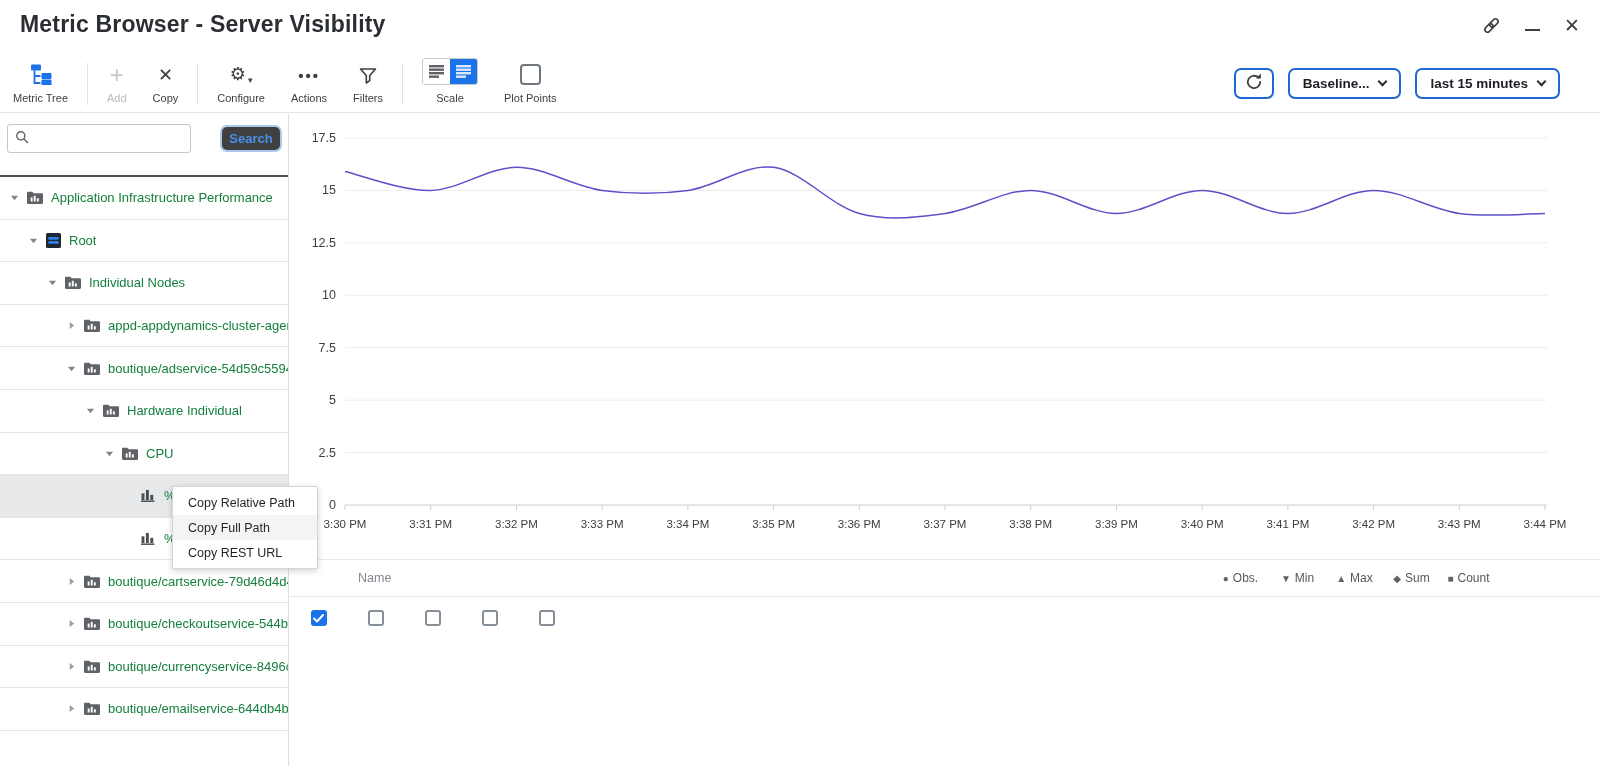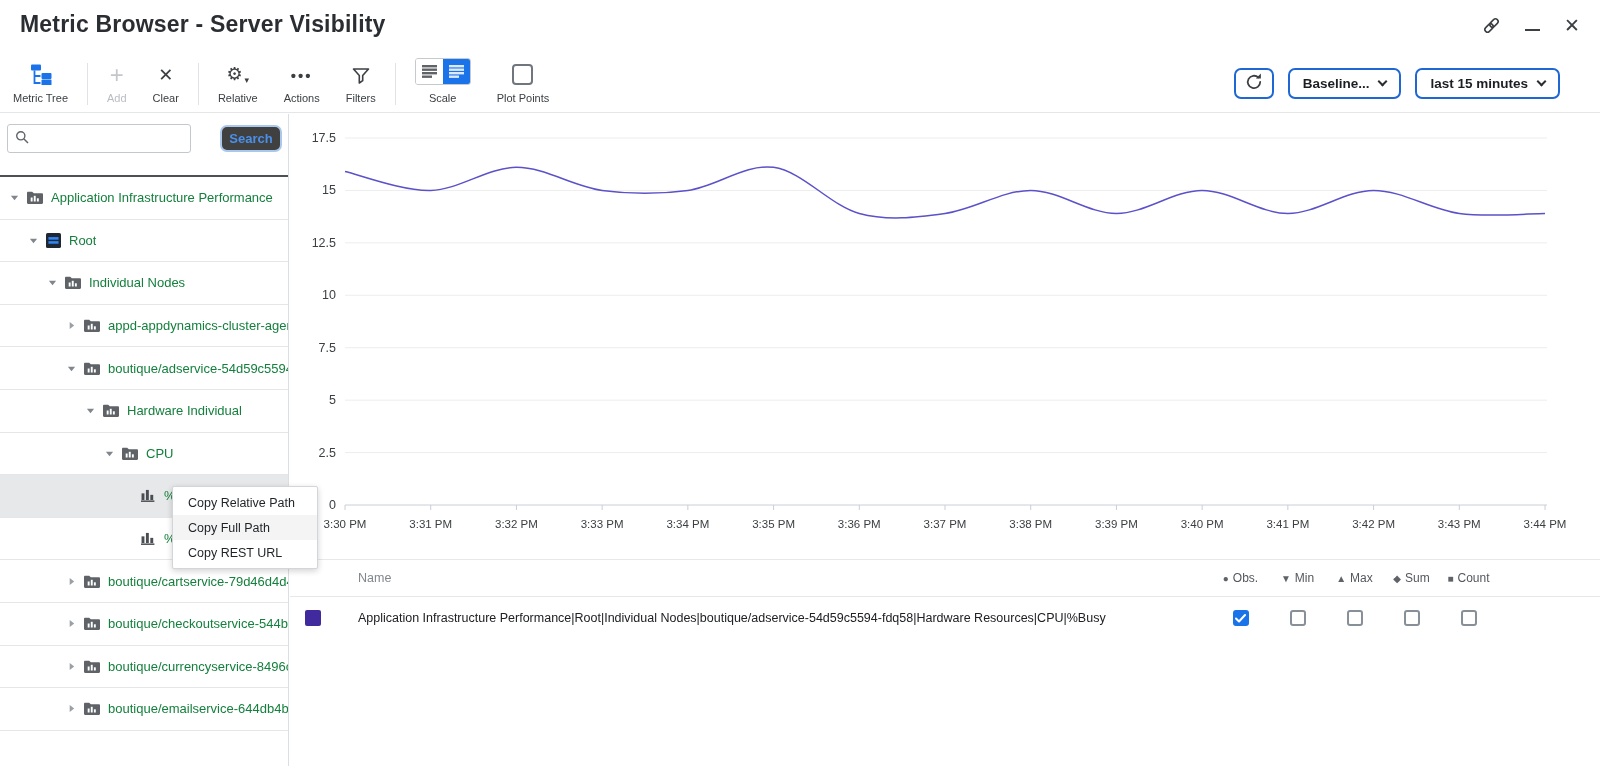--- a/index.html
+++ b/index.html
@@ -108,29 +108,29 @@
     </span>
     <span class="tb-label">Metric Tree</span>
   </div>
   <div class="tb-sep"></div>
   <div class="tb-btn disabled">
     <span class="tb-icon plus-glyph">+</span>
     <span class="tb-label">Add</span>
   </div>
   <div class="tb-btn">
     <span class="tb-icon x-glyph">✕</span>
-    <span class="tb-label">Clear</span>
+    <span class="tb-label">Copy</span>
   </div>
   <div class="tb-sep"></div>
   <div class="tb-btn">
     <span class="tb-icon">
         <span class="gear-glyph">⚙</span>
         <span class="mini-caret">▾</span>
       </span>
-    <span class="tb-label">Relative</span>
+    <span class="tb-label">Configure</span>
   </div>
   <div class="tb-btn">
     <span class="tb-icon dots-glyph">•••</span>
     <span class="tb-label">Actions</span>
   </div>
   <div class="tb-btn">
     <span class="tb-icon">
       <svg width="18" height="18" viewBox="0 0 18 18">
           <path d="M1.5 2h15l-5.8 6.5v5.2l-3.4 2.3V8.5z" fill="none" stroke="#3c4043" stroke-width="1.6" stroke-linejoin="round"></path>
         </svg>
@@ -486,24 +486,20 @@
           <span>Sum</span>
         </div>
         <div class="stat-col">
           <span class="stat-glyph">■</span>
           <span>Count</span>
         </div>
         <div class="t-spacer"></div>
       </div>
     <div id="table-rows">
         <div class="t-row">
-          <div class="row-name-wrap">
-            <span class="swatch" style="background: rgb(65, 41, 158);"></span>
-            <span class="row-name">Application Infrastructure Performance|Root|Individual Nodes|boutique/adservice-54d59c5594-fdq58|Hardware Resources|CPU|%Busy</span>
-          </div>
           <div class="stat-col">
             <span class="cbx checked">
               <svg width="11" height="9" viewBox="0 0 11 9">
                 <path d="M1 4.5l3 3L10 1" fill="none" stroke="#fff" stroke-width="2" stroke-linecap="round" stroke-linejoin="round"></path>
               </svg>
             </span>
           </div>
           <div class="stat-col">
             <span class="cbx unchecked"></span>
           </div>

